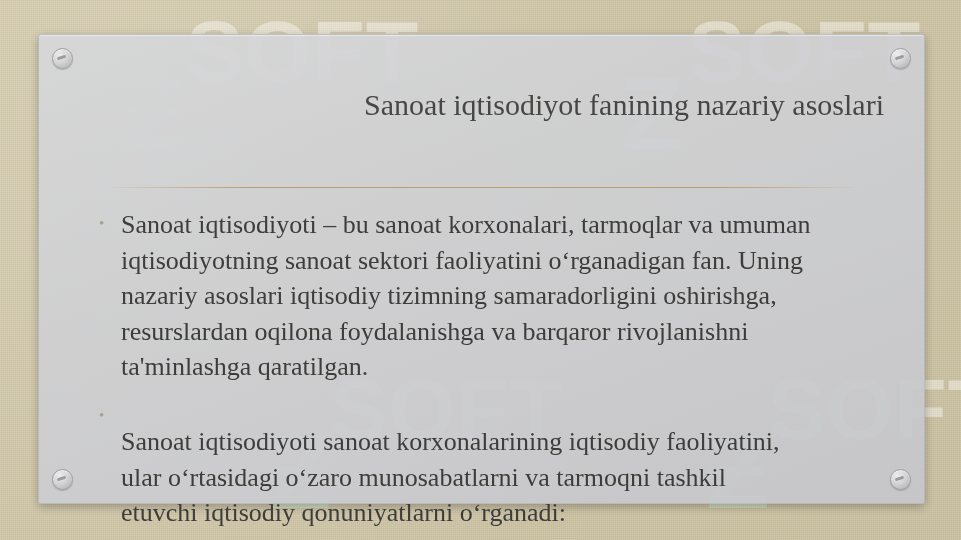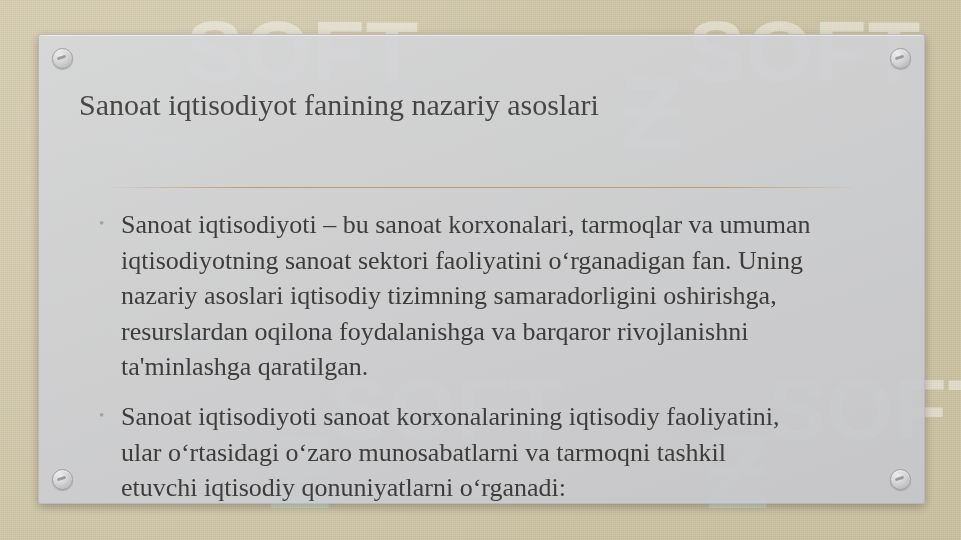--- a/index.html
+++ b/index.html
@@ -112,21 +112,21 @@
     top: 0;
     width: 885px;
     height: 468px;
   }
 
   .slide-title {
     position: absolute;
     left: 40px;
     top: 52px;
     width: 805px;
-    text-align: left;
+    text-align: right;
     font-family: "Liberation Serif", serif;
     font-size: 30px;
     color: #3d3d3d;
     line-height: 1.2;
   }
 
   .title-rule {
     position: absolute;
     left: 74px;
     top: 152px;
@@ -156,21 +156,21 @@
     text-align: left;
   }
   .bullet-text {
     flex: 1 1 auto;
     font-family: "Liberation Serif", serif;
     font-size: 26px;
     line-height: 1.37;
     color: #333333;
   }
   .b1 { max-width: 720px; }
-  .b2 { max-width: 660px; }
+  .b2 { max-width: 660px; margin-top: 25px; }
 </style>
 </head>
 <body>
 
 <div class="slide">
 
   <div class="watermarks">
     <div class="wm-logo lg1">Ƶ</div>
     <div class="wm-logo lg2">Ƶ</div>
     <div class="wm-logo lg3">Ƶ</div>

